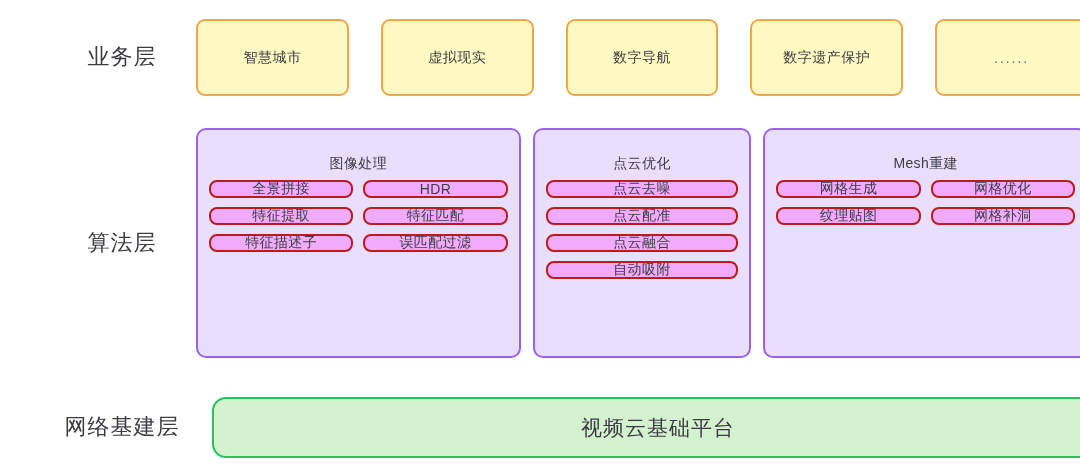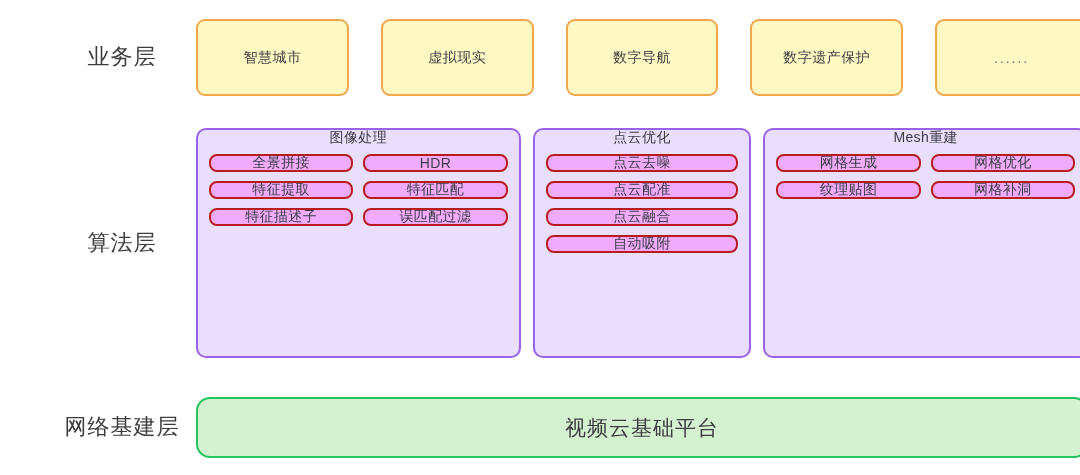--- a/index.html
+++ b/index.html
@@ -87,21 +87,21 @@
     gap: 12px;
     width: 912px;
     height: 230px;
     padding-right: 20px;
     box-sizing: border-box;
   }
   .algo-panel {
     border: 2px solid #9A62E8;
     background: #E9DEFC;
     border-radius: 10px;
-    padding: 0 11px 11px 11px;
+    padding: 26px 11px 11px 11px;
     box-sizing: border-box;
     display: flex;
     flex-direction: column;
   }
   .algo-panel[data-cols="2"] { flex: 336 1 0; }
   .algo-panel[data-cols="1"] { flex: 217 1 0; }
   .panel-title {
     text-align: center;
     font-size: 14px;
     color: #3d3d42;
@@ -127,20 +127,21 @@
     font-size: 14px;
     color: #3d3d42;
     letter-spacing: 0.4px;
     box-sizing: border-box;
   }
 
   
   #row-network {
     top: 397px;
     height: 60px;
+    gap: 16px;
   }
   .net-track {
     width: 912px;
     height: 61px;
     padding-right: 20px;
     box-sizing: border-box;
   }
   .net-bar {
     width: 100%;
     height: 61px;

